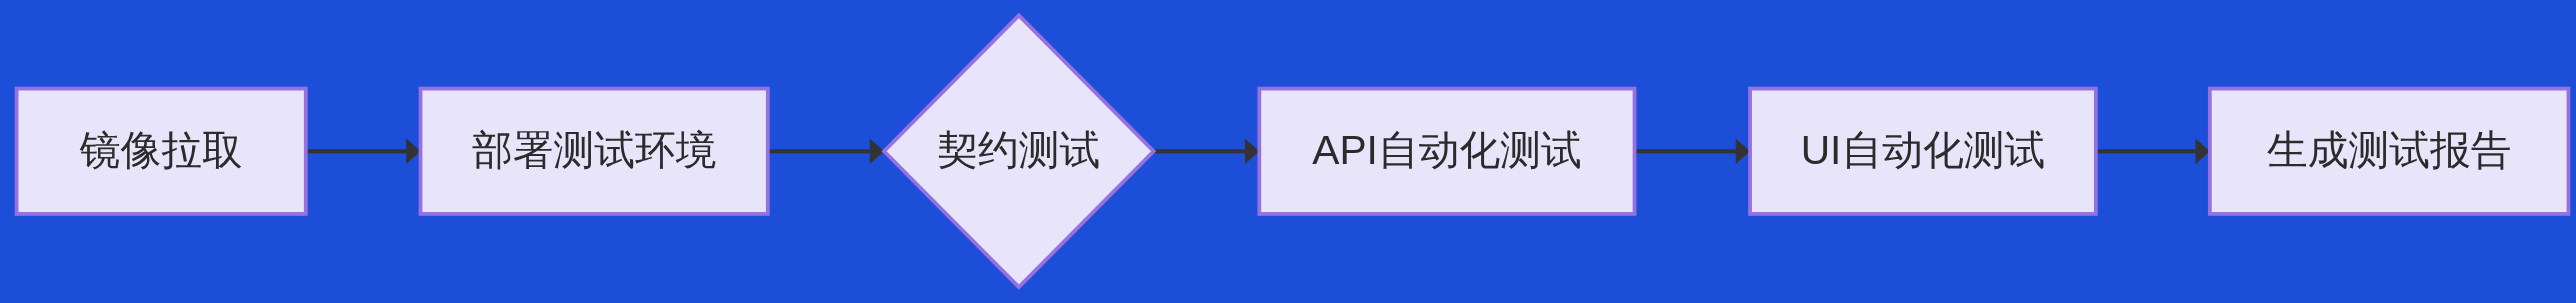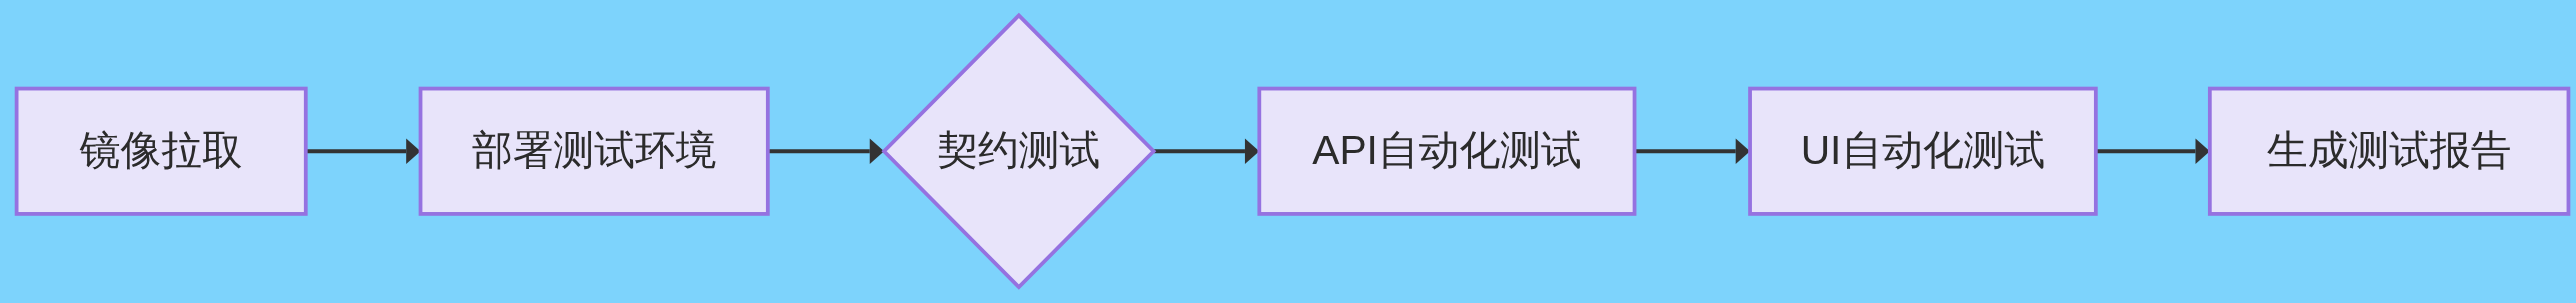--- a/index.html
+++ b/index.html
@@ -10,21 +10,21 @@
   body {
     width: 2576px;
     height: 304px;
     overflow: hidden;
     font-family: "Liberation Sans", "DejaVu Sans", sans-serif;
   }
   #flowchart-canvas {
     position: relative;
     width: 2576px;
     height: 304px;
-    background: #7dd3fc;
+    background: #1d4ed8;
   }
   #flow-svg {
     position: absolute;
     inset: 0;
     width: 2576px;
     height: 304px;
     display: block;
   }
   .node-shape {
     fill: #e8e4fa;

